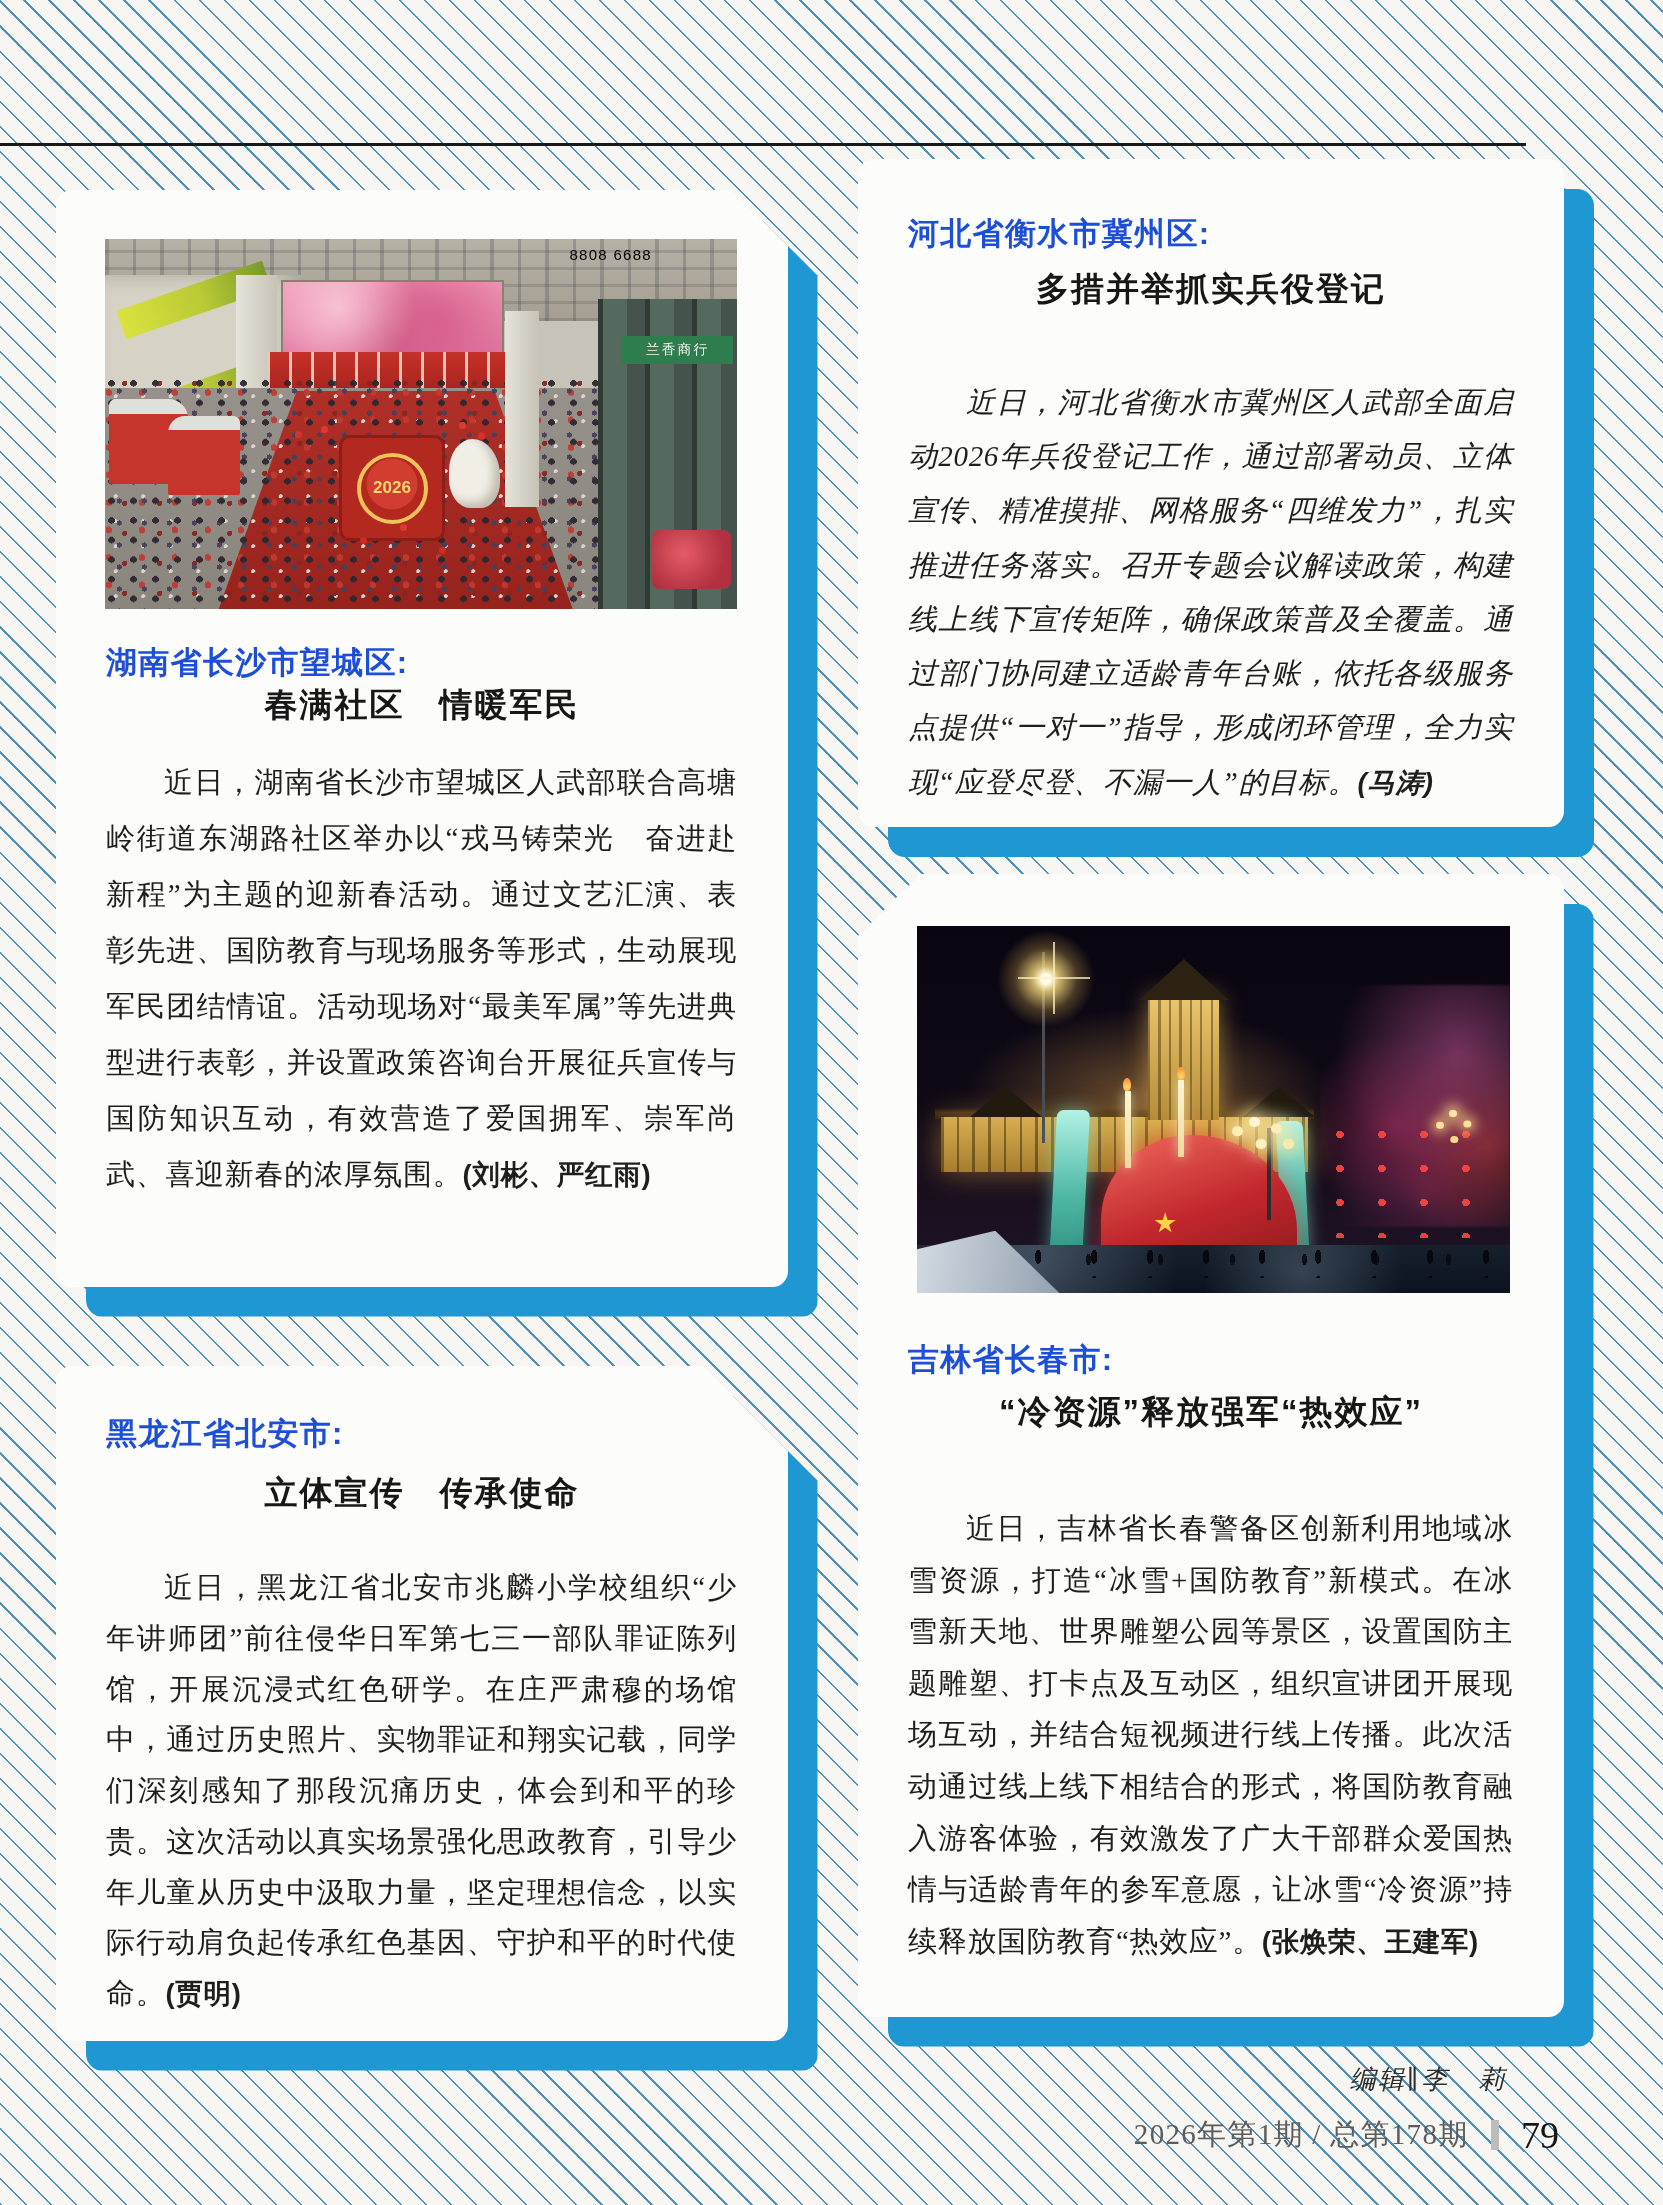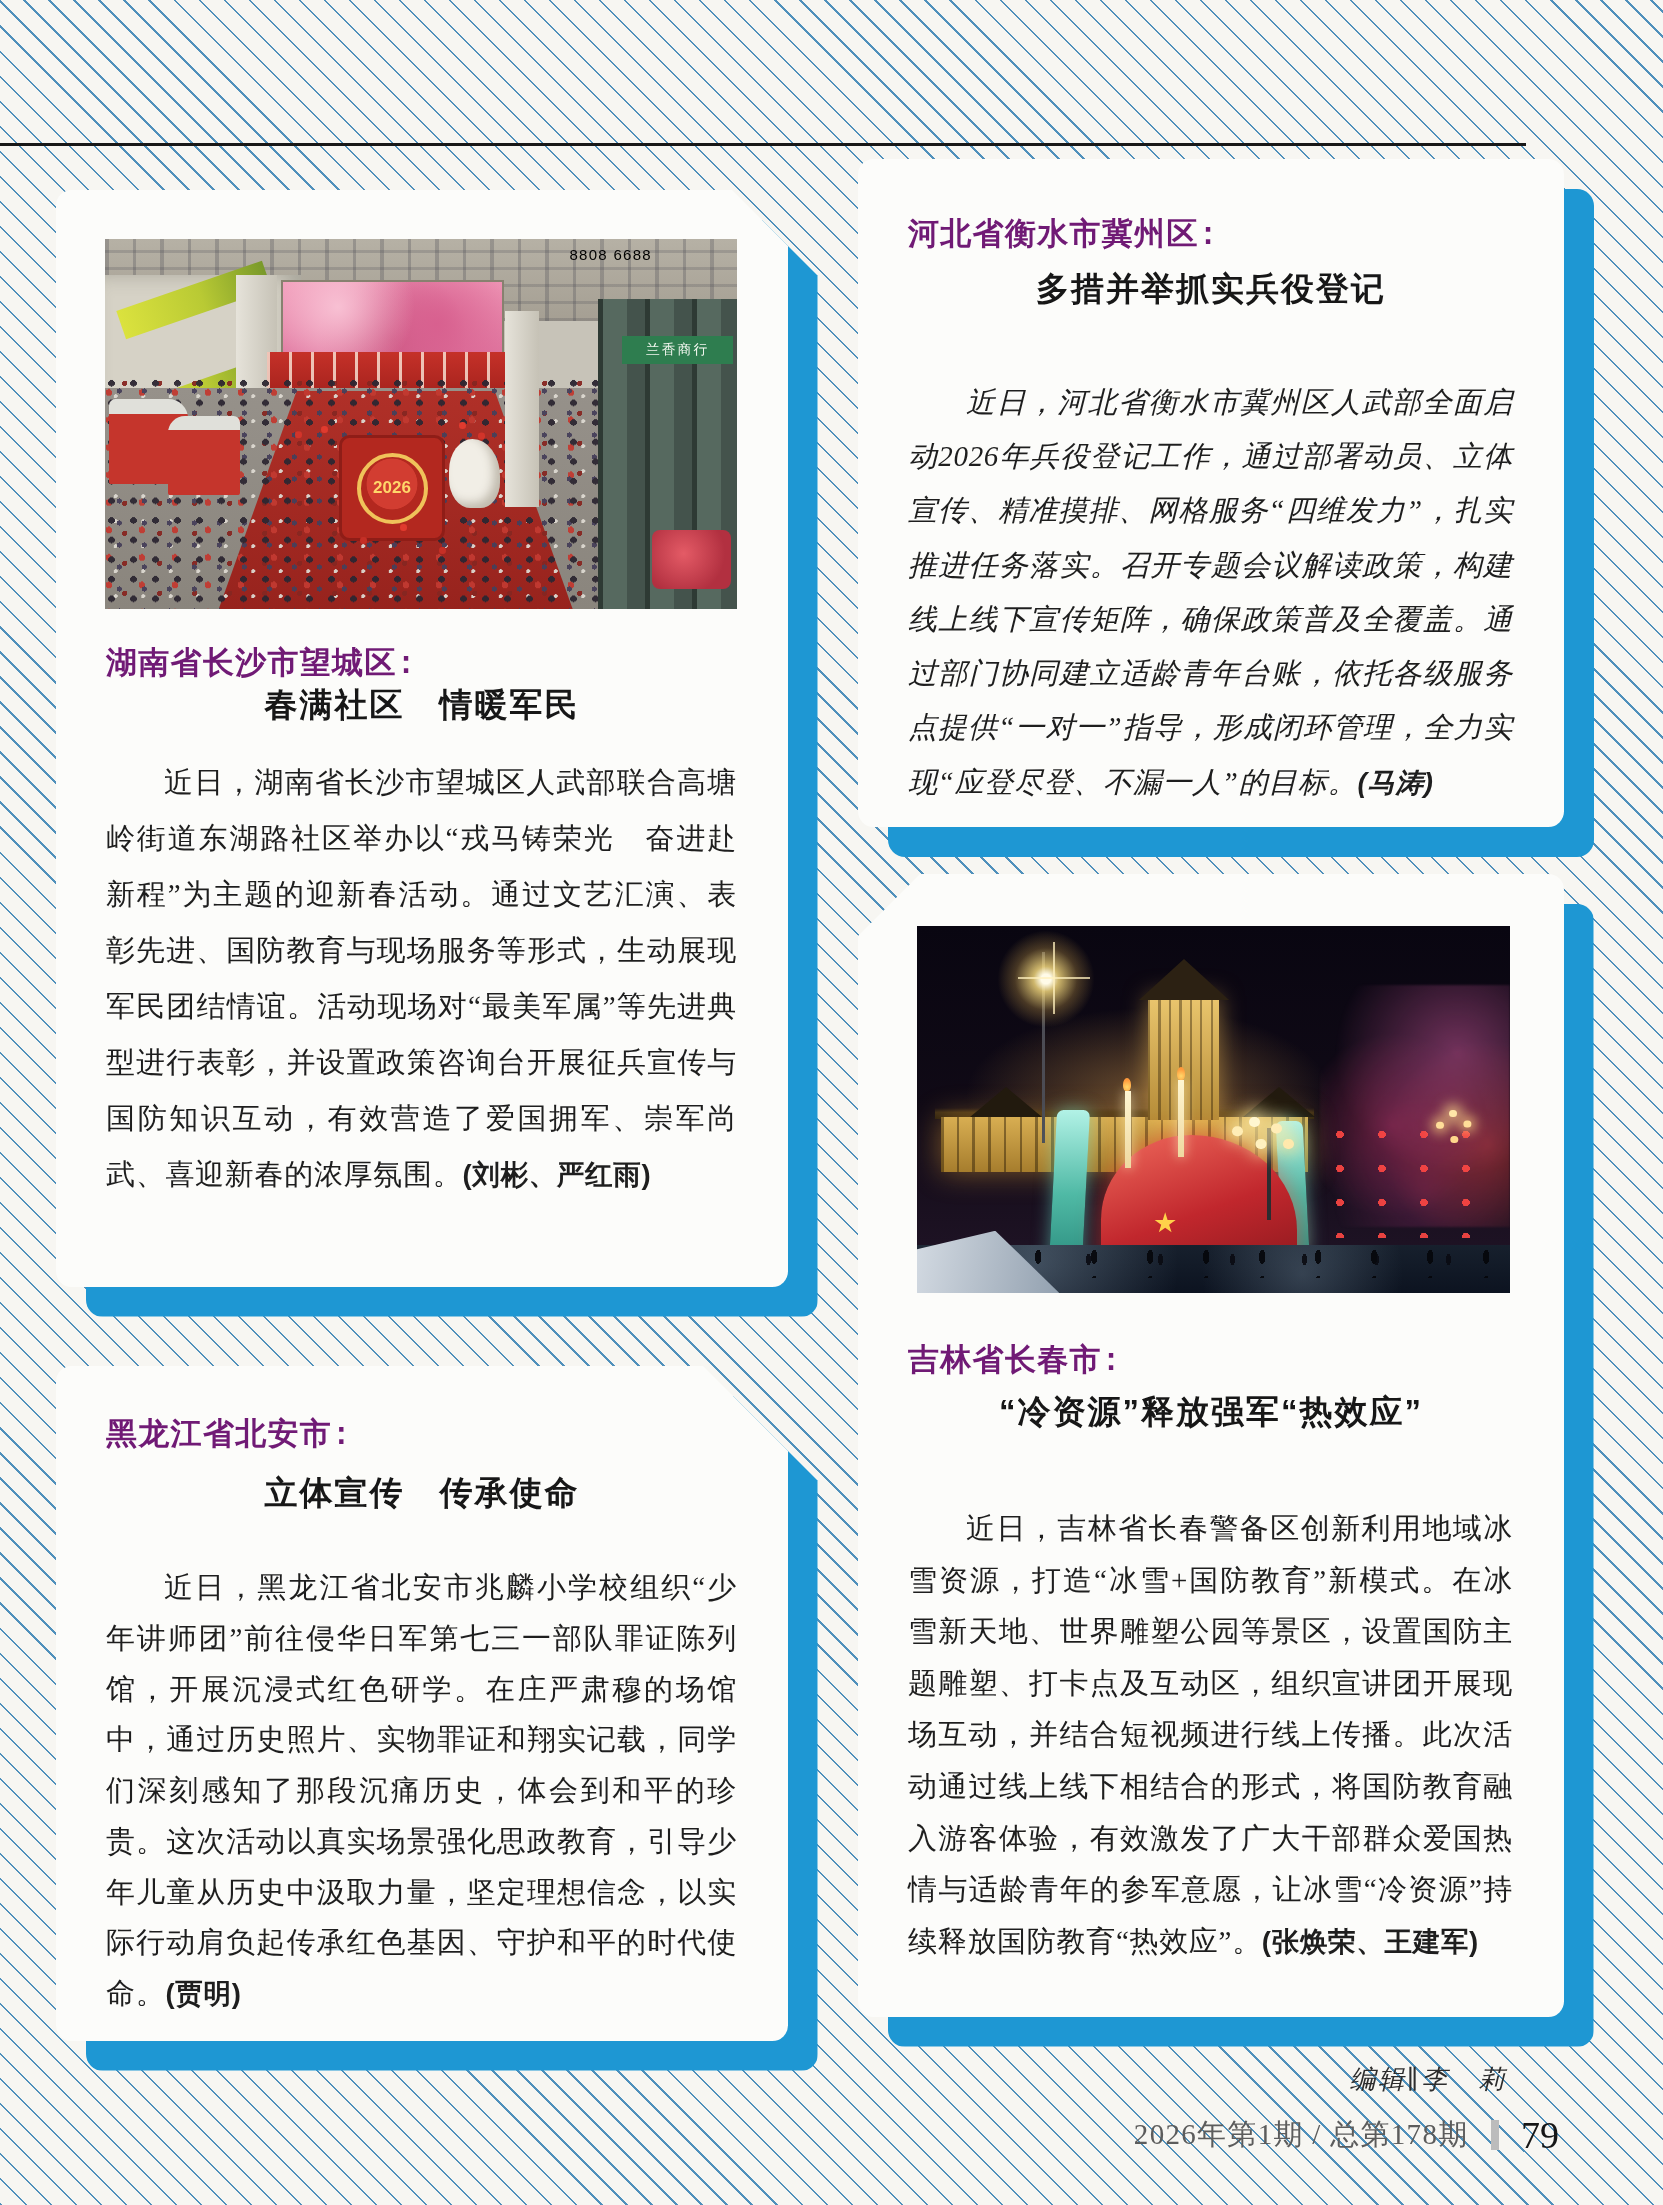--- a/index.html
+++ b/index.html
@@ -18,22 +18,22 @@
   .cface{position:absolute;left:0;top:0;width:100%;height:100%;background:#fcfcfa;border-radius:15.7px;}
   .card1{left:56px;top:190px;width:732px;height:1097px;}
   .card2{left:858px;top:159px;width:706px;height:668px;}
   .card3{left:56px;top:1366px;width:732px;height:675px;}
   .card4{left:858px;top:874px;width:706px;height:1143px;}
   .bevel-tr-85{clip-path:polygon(0 0,calc(100% - 56px) 0,100% 56px,100% 100%,0 100%);}
   .bevel-tr-130{clip-path:polygon(0 0,calc(100% - 85px) 0,100% 85px,100% 100%,0 100%);}
   .bevel-tl-95{clip-path:polygon(62px 0,100% 0,100% 100%,0 100%,0 62px);}
 
   
-  .loc{position:absolute;left:50px;margin:0;font-family:Liberation Mono, monospace;
-       font-weight:800;font-size:31px;color:#701a75;letter-spacing:1.3px;}
+  .loc{position:absolute;left:50px;margin:0;font-family:Liberation Sans, sans-serif;
+       font-weight:800;font-size:31px;color:#1d4ed8;letter-spacing:1.3px;}
   .ttl{position:absolute;left:0;right:0;margin:0;text-align:center;
        font-family:"Liberation Sans","DejaVu Sans",sans-serif;font-weight:900;
        font-size:33px;color:#171717;letter-spacing:2px;}
   .bodytxt{position:absolute;left:50px;right:51px;margin:0;text-align:justify;
        font-size:29px;color:#1e1e1e;text-indent:2em;letter-spacing:0.7px;}
   .author{font-family:"Liberation Sans","DejaVu Sans",sans-serif;font-weight:700;font-size:27.5px;}
   .lh-a{line-height:1.93;} .lh-b{line-height:1.87;font-style:italic;} .lh-c{line-height:1.75;} .lh-d{line-height:1.78;}
 
   .c1-loc{top:452px;} .c1-ttl{top:493px;} .c1-body{top:565px;}
   .c2-loc{top:54px;}  .c2-ttl{top:108px;} .c2-body{top:216px;}

